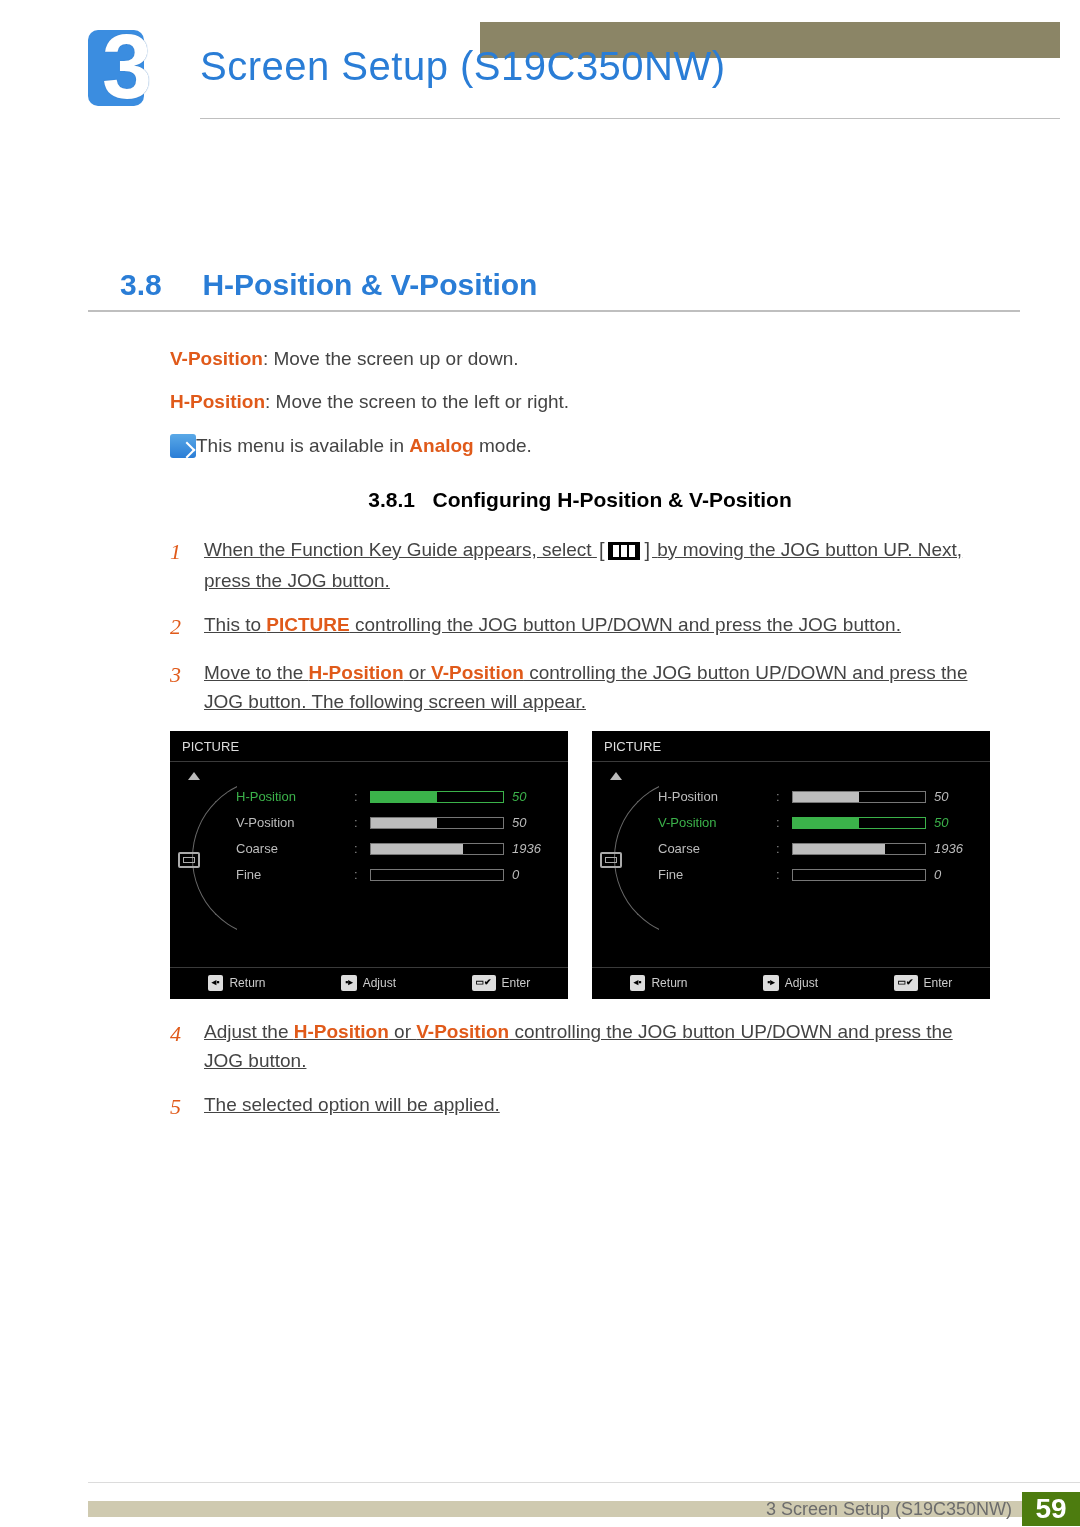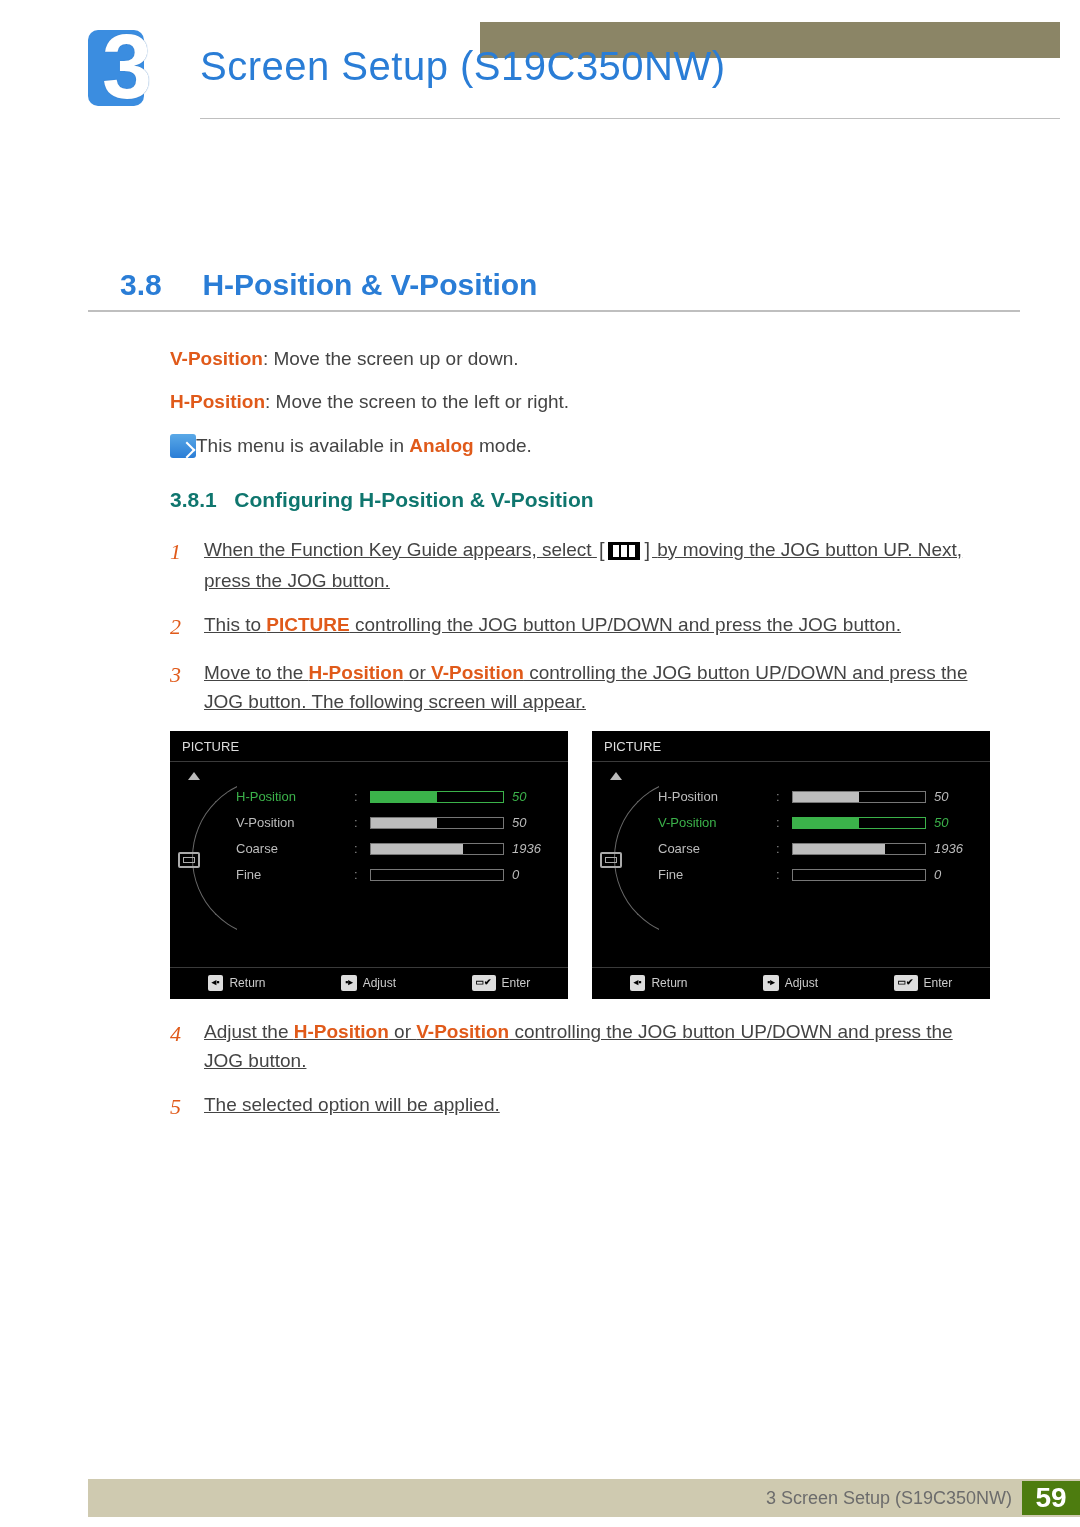--- a/index.html
+++ b/index.html
@@ -125,24 +125,25 @@
   .note-icon::after {
     content: "";
     position: absolute;
     right: 3px; bottom: 2px;
     width: 10px; height: 10px;
     border-right: 2px solid #fff;
     border-bottom: 2px solid #fff;
     transform: rotate(-45deg);
   }
   .subheading {
-    color: #0f766e;
+    color: #000000;
     font-size: 21px;
     font-weight: bold;
     margin: 24px 0 18px 0;
+    text-align: center;
   }
   .steps { list-style: none; }
   .steps li {
     display: flex;
     gap: 16px;
     margin-bottom: 14px;
   }
   .step-num {
     color: #e05a1a;
     font-style: italic;
@@ -293,21 +294,21 @@
 
   
   .page-footer {
     position: absolute;
     left: 0; right: 0; bottom: 0;
     height: 52px;
   }
   .footer-bar {
     position: absolute;
     left: 88px; right: 0; bottom: 10px;
-    height: 38px;
+    height: 16px;
     background: #cfcab0;
     display: flex;
     align-items: center;
     justify-content: flex-end;
     padding-right: 0;
   }
   .footer-text {
     color: #6c6c6c;
     font-size: 18px;
     margin-right: 10px;

